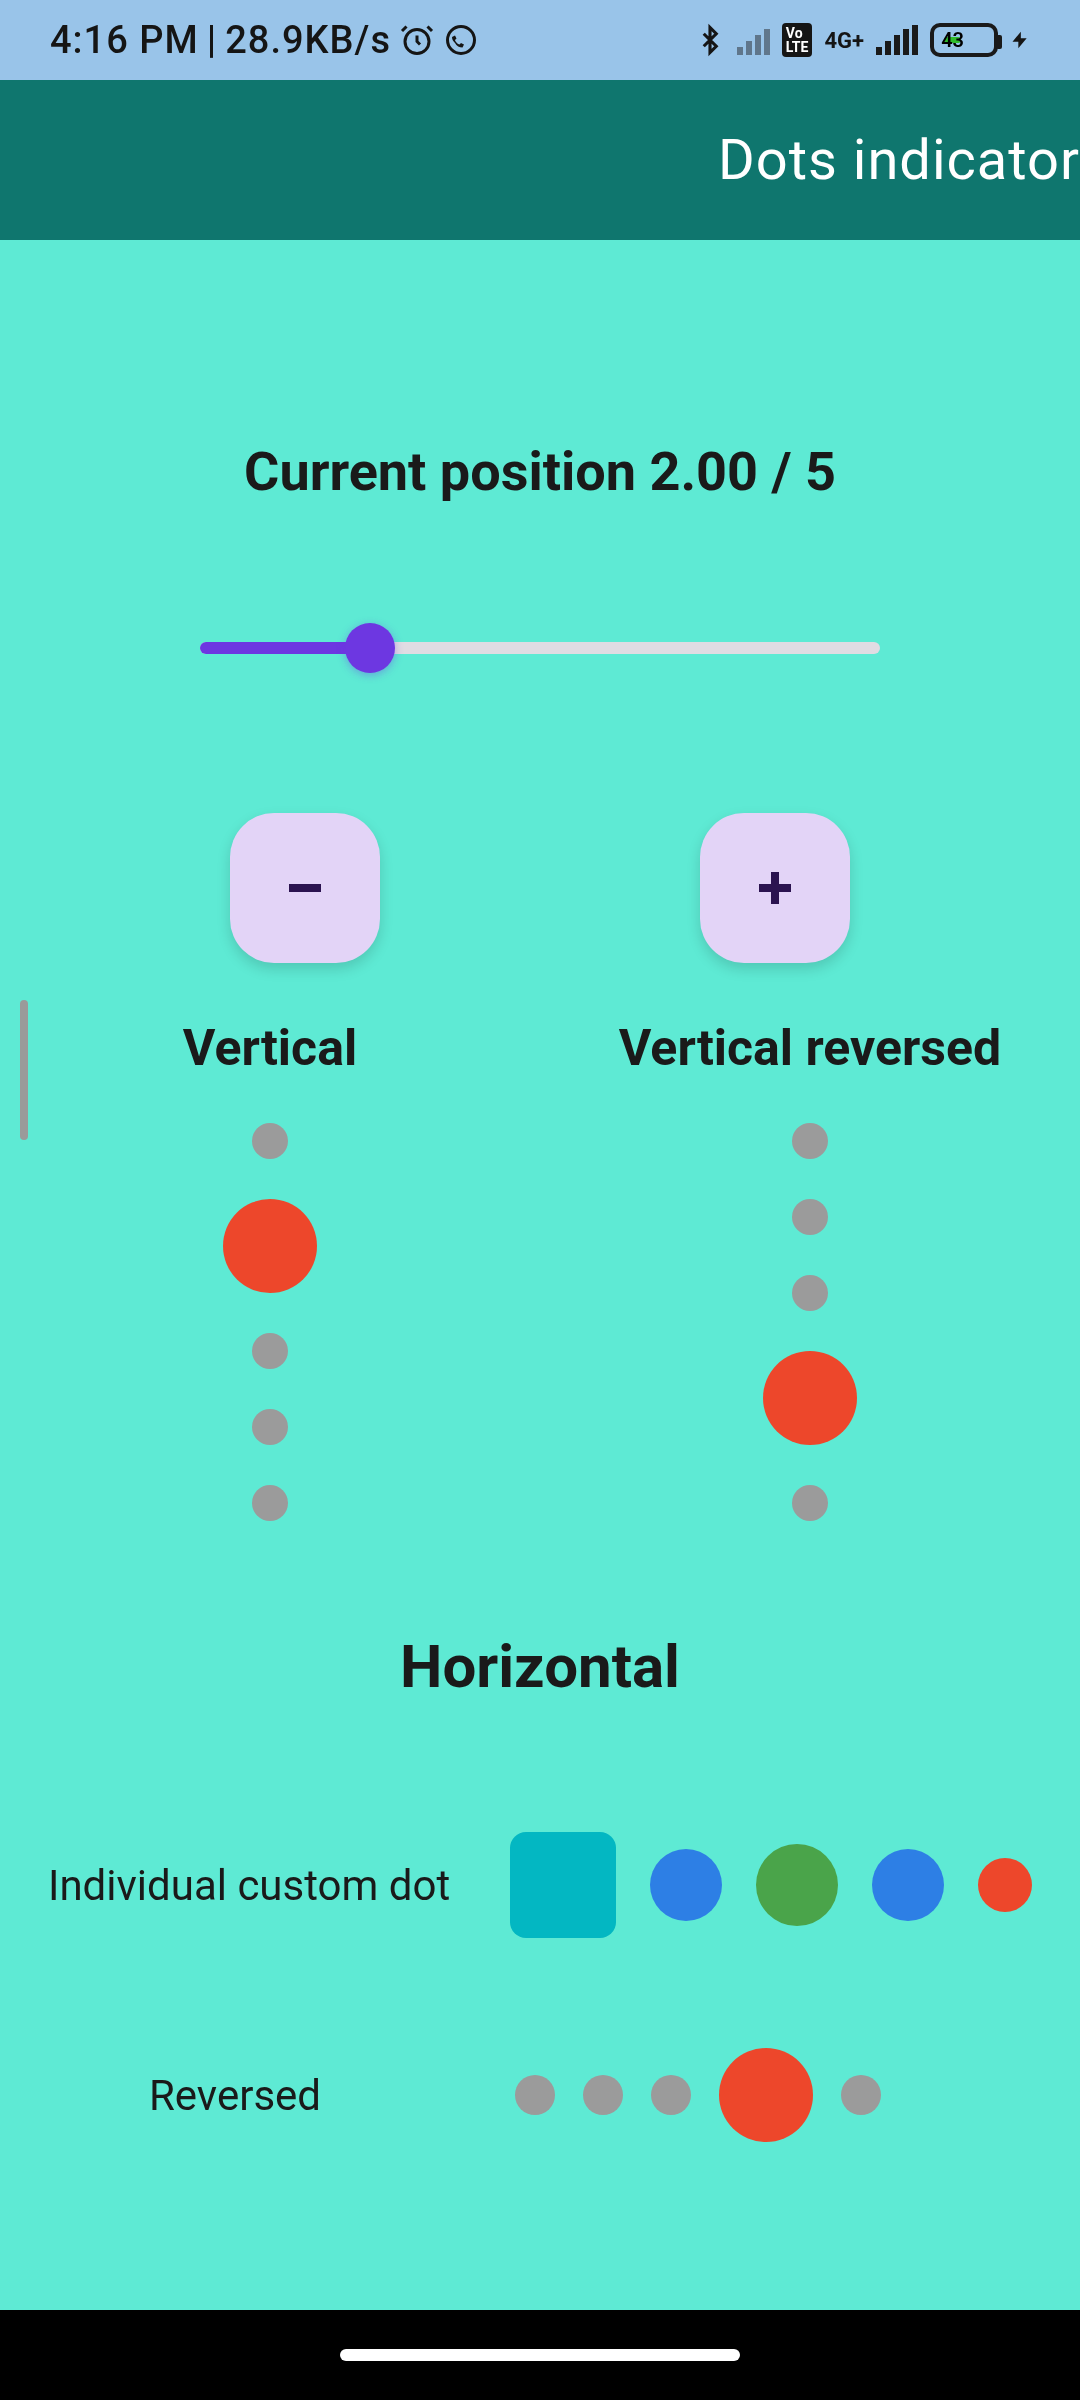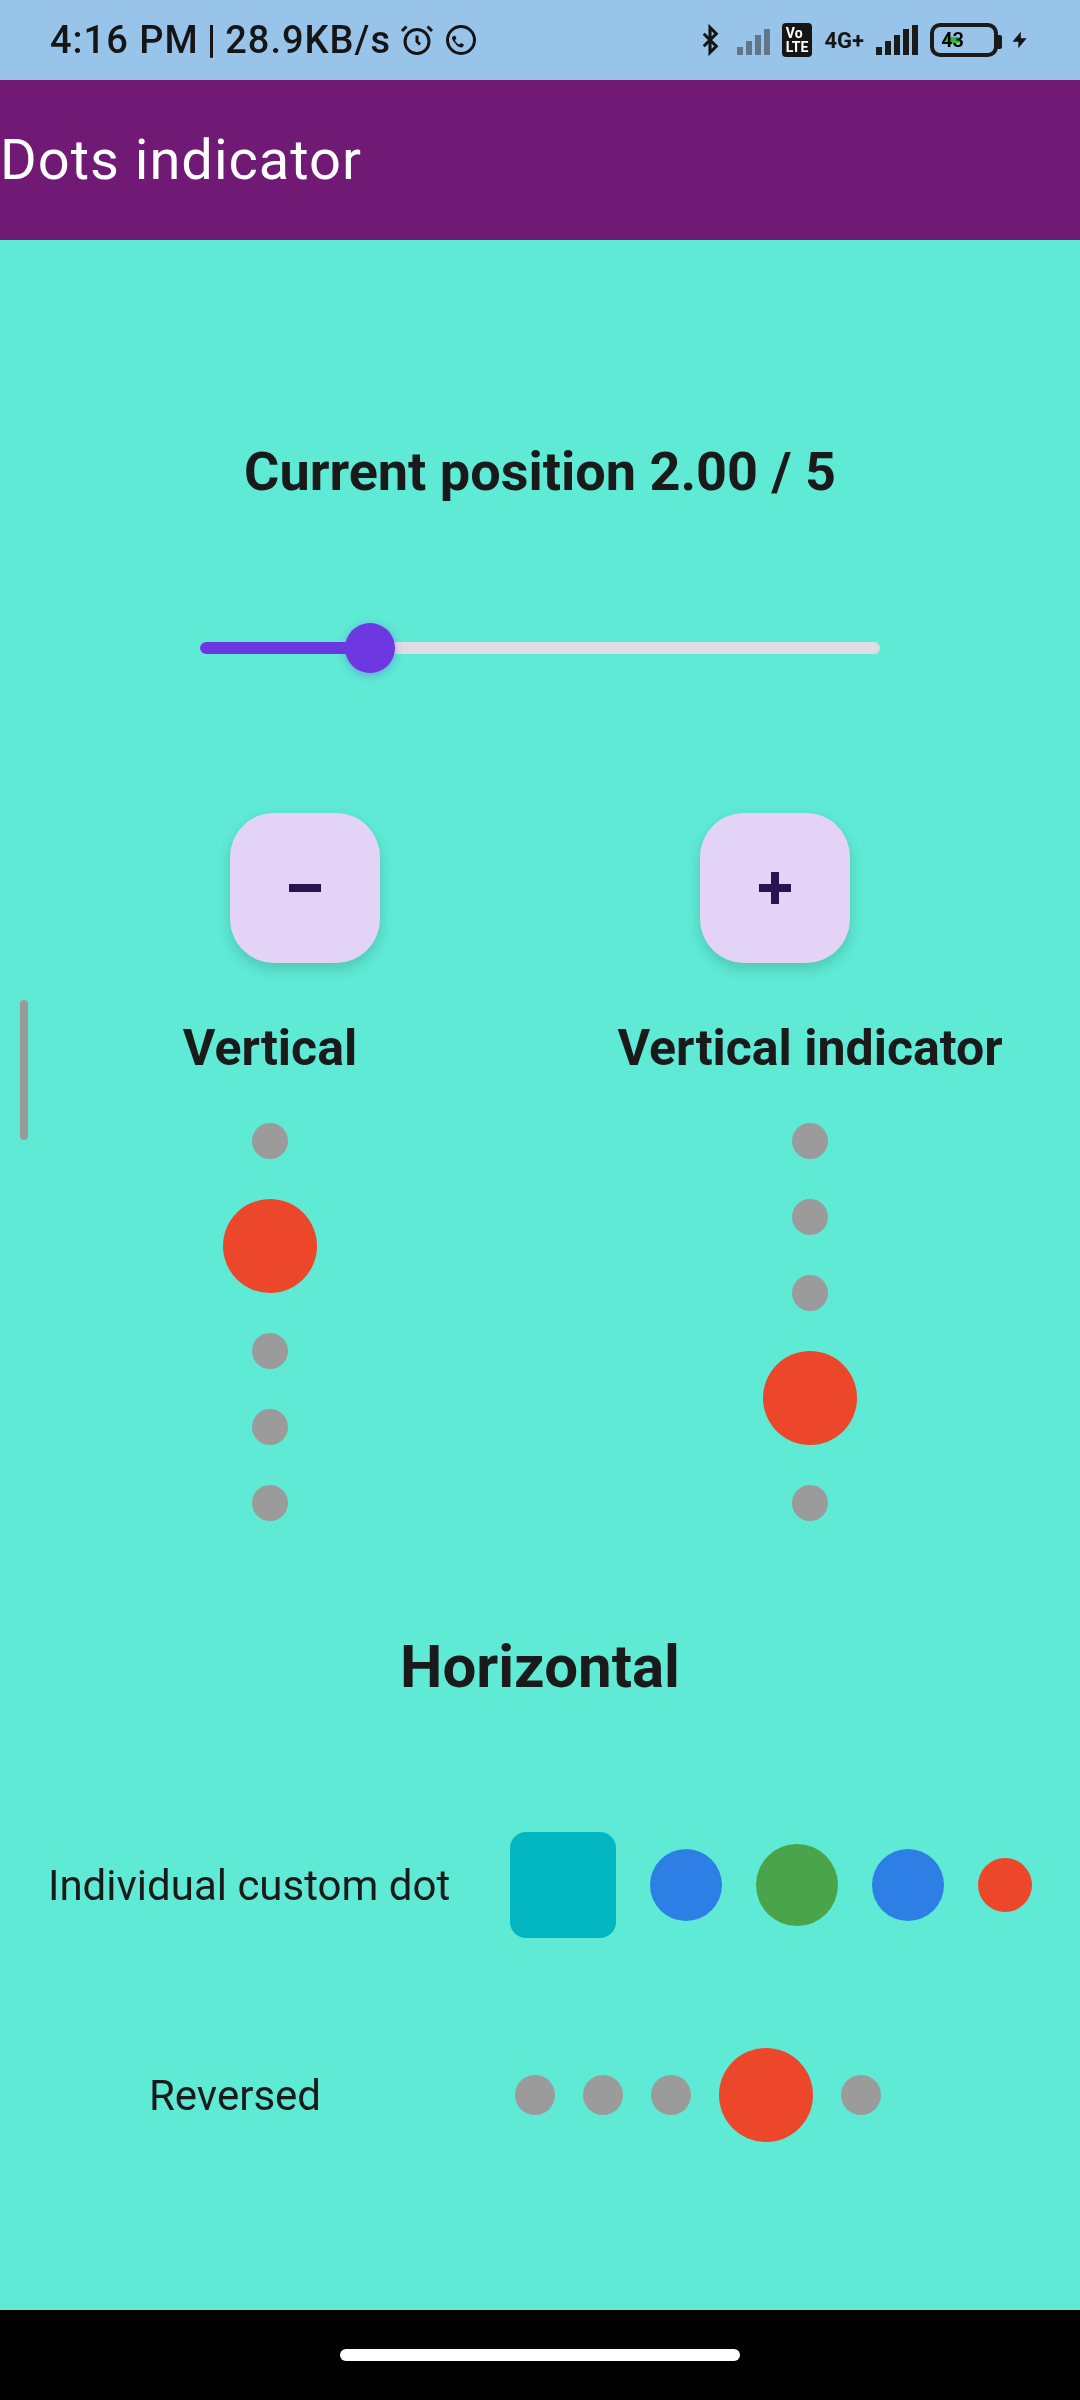--- a/index.html
+++ b/index.html
@@ -24,22 +24,22 @@
   }
   .battery::after { content: ""; position: absolute; right: -8px; top: 8px; width: 6px; height: 14px; background: #1a1a1a; border-radius: 2px; }
   .battery .fill { height: 100%; width: 43%; background: #2fbc2b; border-radius: 4px; display:flex;align-items:center;justify-content:center;font-size:20px;color:#000;font-weight:600;}
   .sig { display:inline-flex; align-items:flex-end; gap:3px; height:30px;}
   .sig span { width:6px; background:#1a1a1a; }
   .sig .b1{height:8px}.sig .b2{height:14px}.sig .b3{height:20px}.sig .b4{height:26px}.sig .b5{height:30px}
 
   
   .appbar {
     height: 160px;
-    background: #701a75;
-    display: flex; align-items: center; justify-content: flex-start;
+    background: #0f766e;
+    display: flex; align-items: center; justify-content: flex-end;
   }
   .appbar-title { color: #fff; font-size: 56px; font-weight: 400; letter-spacing: 1px; }
 
   .content { flex: 1; background: #5eead4; position: relative; }
 
   .scroll-indicator {
     position: absolute; left: 20px; top: 760px;
     width: 8px; height: 140px; background: #9a9a9a; border-radius: 4px;
   }
 
@@ -201,21 +201,21 @@
       <div class="col-title">Vertical</div>
       <div class="dots-vert">
         <div class="dot-small"></div>
         <div class="dot-big-red"></div>
         <div class="dot-small"></div>
         <div class="dot-small"></div>
         <div class="dot-small"></div>
       </div>
     </div>
     <div class="col">
-      <div class="col-title">Vertical indicator</div>
+      <div class="col-title">Vertical reversed</div>
       <div class="dots-vert">
         <div class="dot-small"></div>
         <div class="dot-small"></div>
         <div class="dot-small"></div>
         <div class="dot-big-red"></div>
         <div class="dot-small"></div>
       </div>
     </div>
   </div>
 

